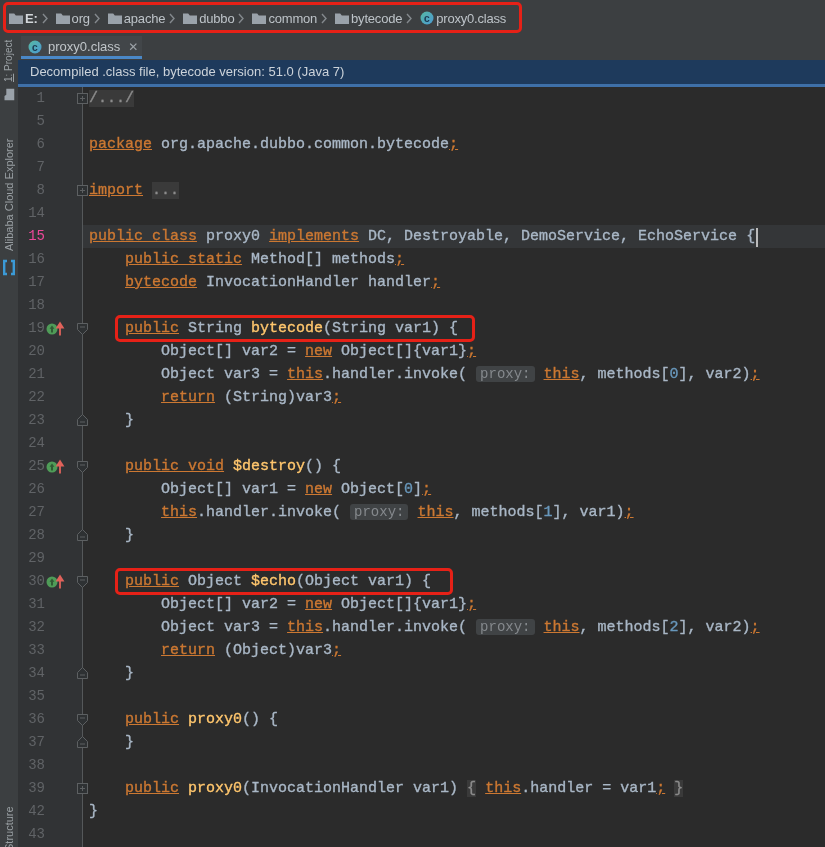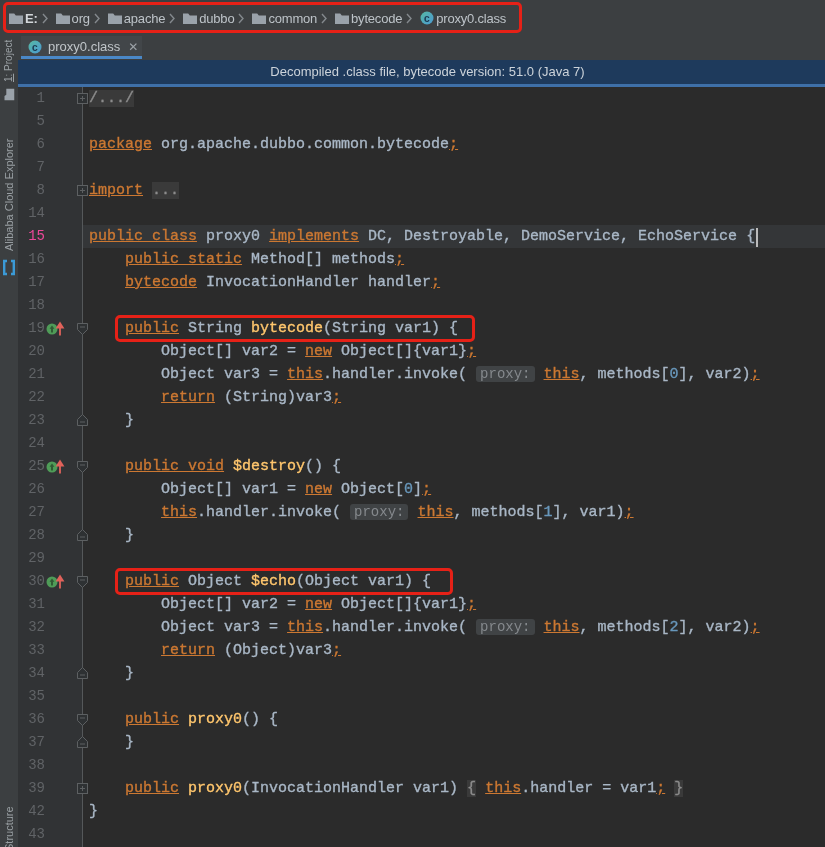--- a/index.html
+++ b/index.html
@@ -18,21 +18,21 @@
   
   #tabbar { position:absolute; left:0; top:36px; width:825px; height:24px; background:#3c3f41; }
   #tab { position:absolute; left:21px; top:0px; width:121px; height:21px; background:#424649;
     display:flex; align-items:center; padding-left:7px; }
   #tab .tlabel { color:#c0c5c9; font-size:13px; margin-left:6px; }
   #tab .tclose { color:#9da3a8; font-size:12px; margin-left:8px; }
   #tabline { position:absolute; left:21px; top:20px; width:121px; height:3px; background:#4a88c7; }
 
   
   #banner { position:absolute; left:18px; top:60px; width:807px; height:27px;
-    background:#1e3a5c; border-bottom:3px solid #3f70a8; display:flex; align-items:center;justify-content:center; }
+    background:#1e3a5c; border-bottom:3px solid #3f70a8; display:flex; align-items:center; }
   #banner span { color:#ccd3da; font-size:13px; margin-left:12px; margin-top:-2px; }
 
   
   #stripe { position:absolute; left:0; top:36px; width:18px; height:811px; background:#3c3f41; }
   .vlabel { position:absolute; color:#9aa0a4; font-size:11px; white-space:nowrap;
     transform:rotate(-90deg); transform-origin:0 0; left:3px; }
 
   
   #editor { position:absolute; left:18px; top:87px; width:807px; height:760px; background:#2b2b2b; }
   #gutterbg { position:absolute; left:0; top:0; width:64px; height:760px; background:#313335; }

